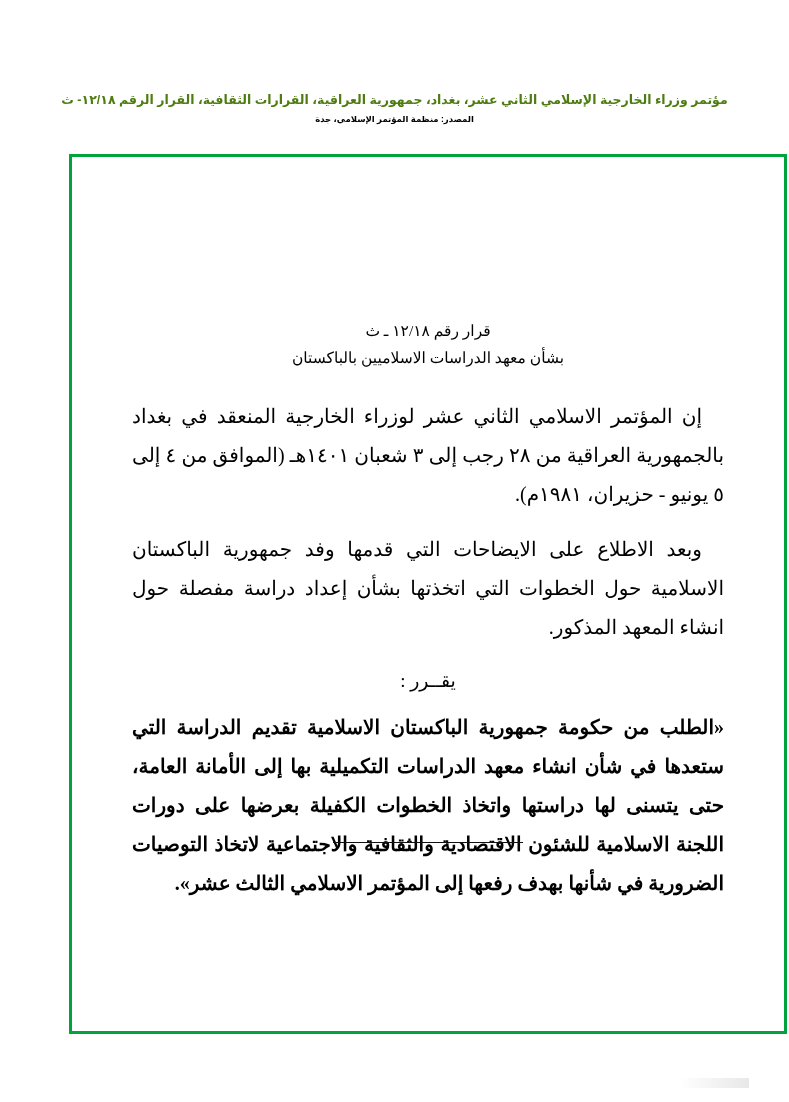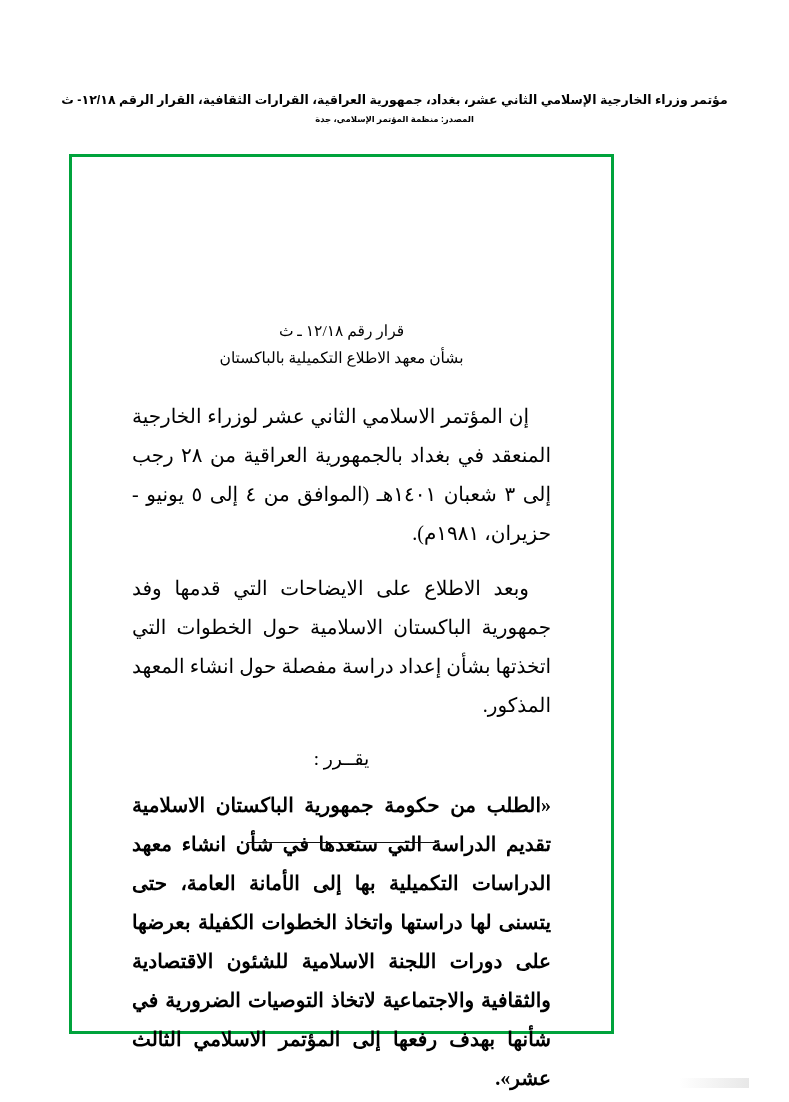--- a/index.html
+++ b/index.html
@@ -22,41 +22,41 @@
     top: 92px;
     left: 0;
     width: 789px;
     text-align: center;
   }
   .doc-header .header-title {
     font-family: "Liberation Sans", "DejaVu Sans", sans-serif;
     font-weight: bold;
     font-size: 12.5px;
     letter-spacing: 0px;
-    color: #000000;
+    color: #4d7c0f;
     direction: rtl;
     line-height: 1.3;
     white-space: nowrap;
   }
   .doc-header .header-source {
     margin-top: 6px;
     font-family: "Liberation Sans", "DejaVu Sans", sans-serif;
     font-weight: bold;
     font-size: 8.5px;
     color: #000;
     direction: rtl;
     white-space: nowrap;
   }
 
   
   .page-frame {
     position: absolute;
     top: 154px;
     left: 69px;
-    width: 545px;
+    width: 718px;
     height: 880px;
     border: 3px solid #00a33c;
     background: #ffffff;
     box-sizing: border-box;
   }
 
   .page-inner {
     position: absolute;
     top: 160px;
     left: 0;
@@ -136,21 +136,21 @@
   <div class="header-title">مؤتمر وزراء الخارجية الإسلامي الثاني عشر، بغداد، جمهورية العراقية، القرارات الثقافية، القرار الرقم ١٢/١٨- ث</div>
   <div class="header-source">المصدر:  منظمة المؤتمر الإسلامي، جدة</div>
 </div>
 
 <div class="page-frame">
 
   <div class="page-inner">
 
     <div class="res-title">
       <span class="line">قرار رقم ١٢/١٨ ـ ث</span>
-      <span class="line">بشأن معهد الاطلاع التكميلية بالباكستان</span>
+      <span class="line">بشأن معهد الدراسات الاسلاميين بالباكستان</span>
     </div>
 
     <p class="para indent">إن المؤتمر الاسلامي الثاني عشر لوزراء الخارجية المنعقد في بغداد بالجمهورية العراقية من ٢٨ رجب إلى ٣ شعبان ١٤٠١هـ (الموافق من ٤ إلى ٥ يونيو - حزيران، ١٩٨١م).</p>
     <p class="para indent">وبعد الاطلاع على الايضاحات التي قدمها وفد جمهورية الباكستان الاسلامية حول الخطوات التي اتخذتها بشأن إعداد دراسة مفصلة حول انشاء المعهد المذكور.</p>
 
     <div class="decides">يقــرر :</div>
 
     <p class="para quote">«الطلب من حكومة جمهورية الباكستان الاسلامية تقديم الدراسة التي ستعدها في شأن انشاء معهد الدراسات التكميلية بها إلى الأمانة العامة، حتى يتسنى لها دراستها واتخاذ الخطوات الكفيلة بعرضها على دورات اللجنة الاسلامية للشئون الاقتصادية والثقافية والاجتماعية لاتخاذ التوصيات الضرورية في شأنها بهدف رفعها إلى المؤتمر الاسلامي الثالث عشر».</p>
 
   </div>

